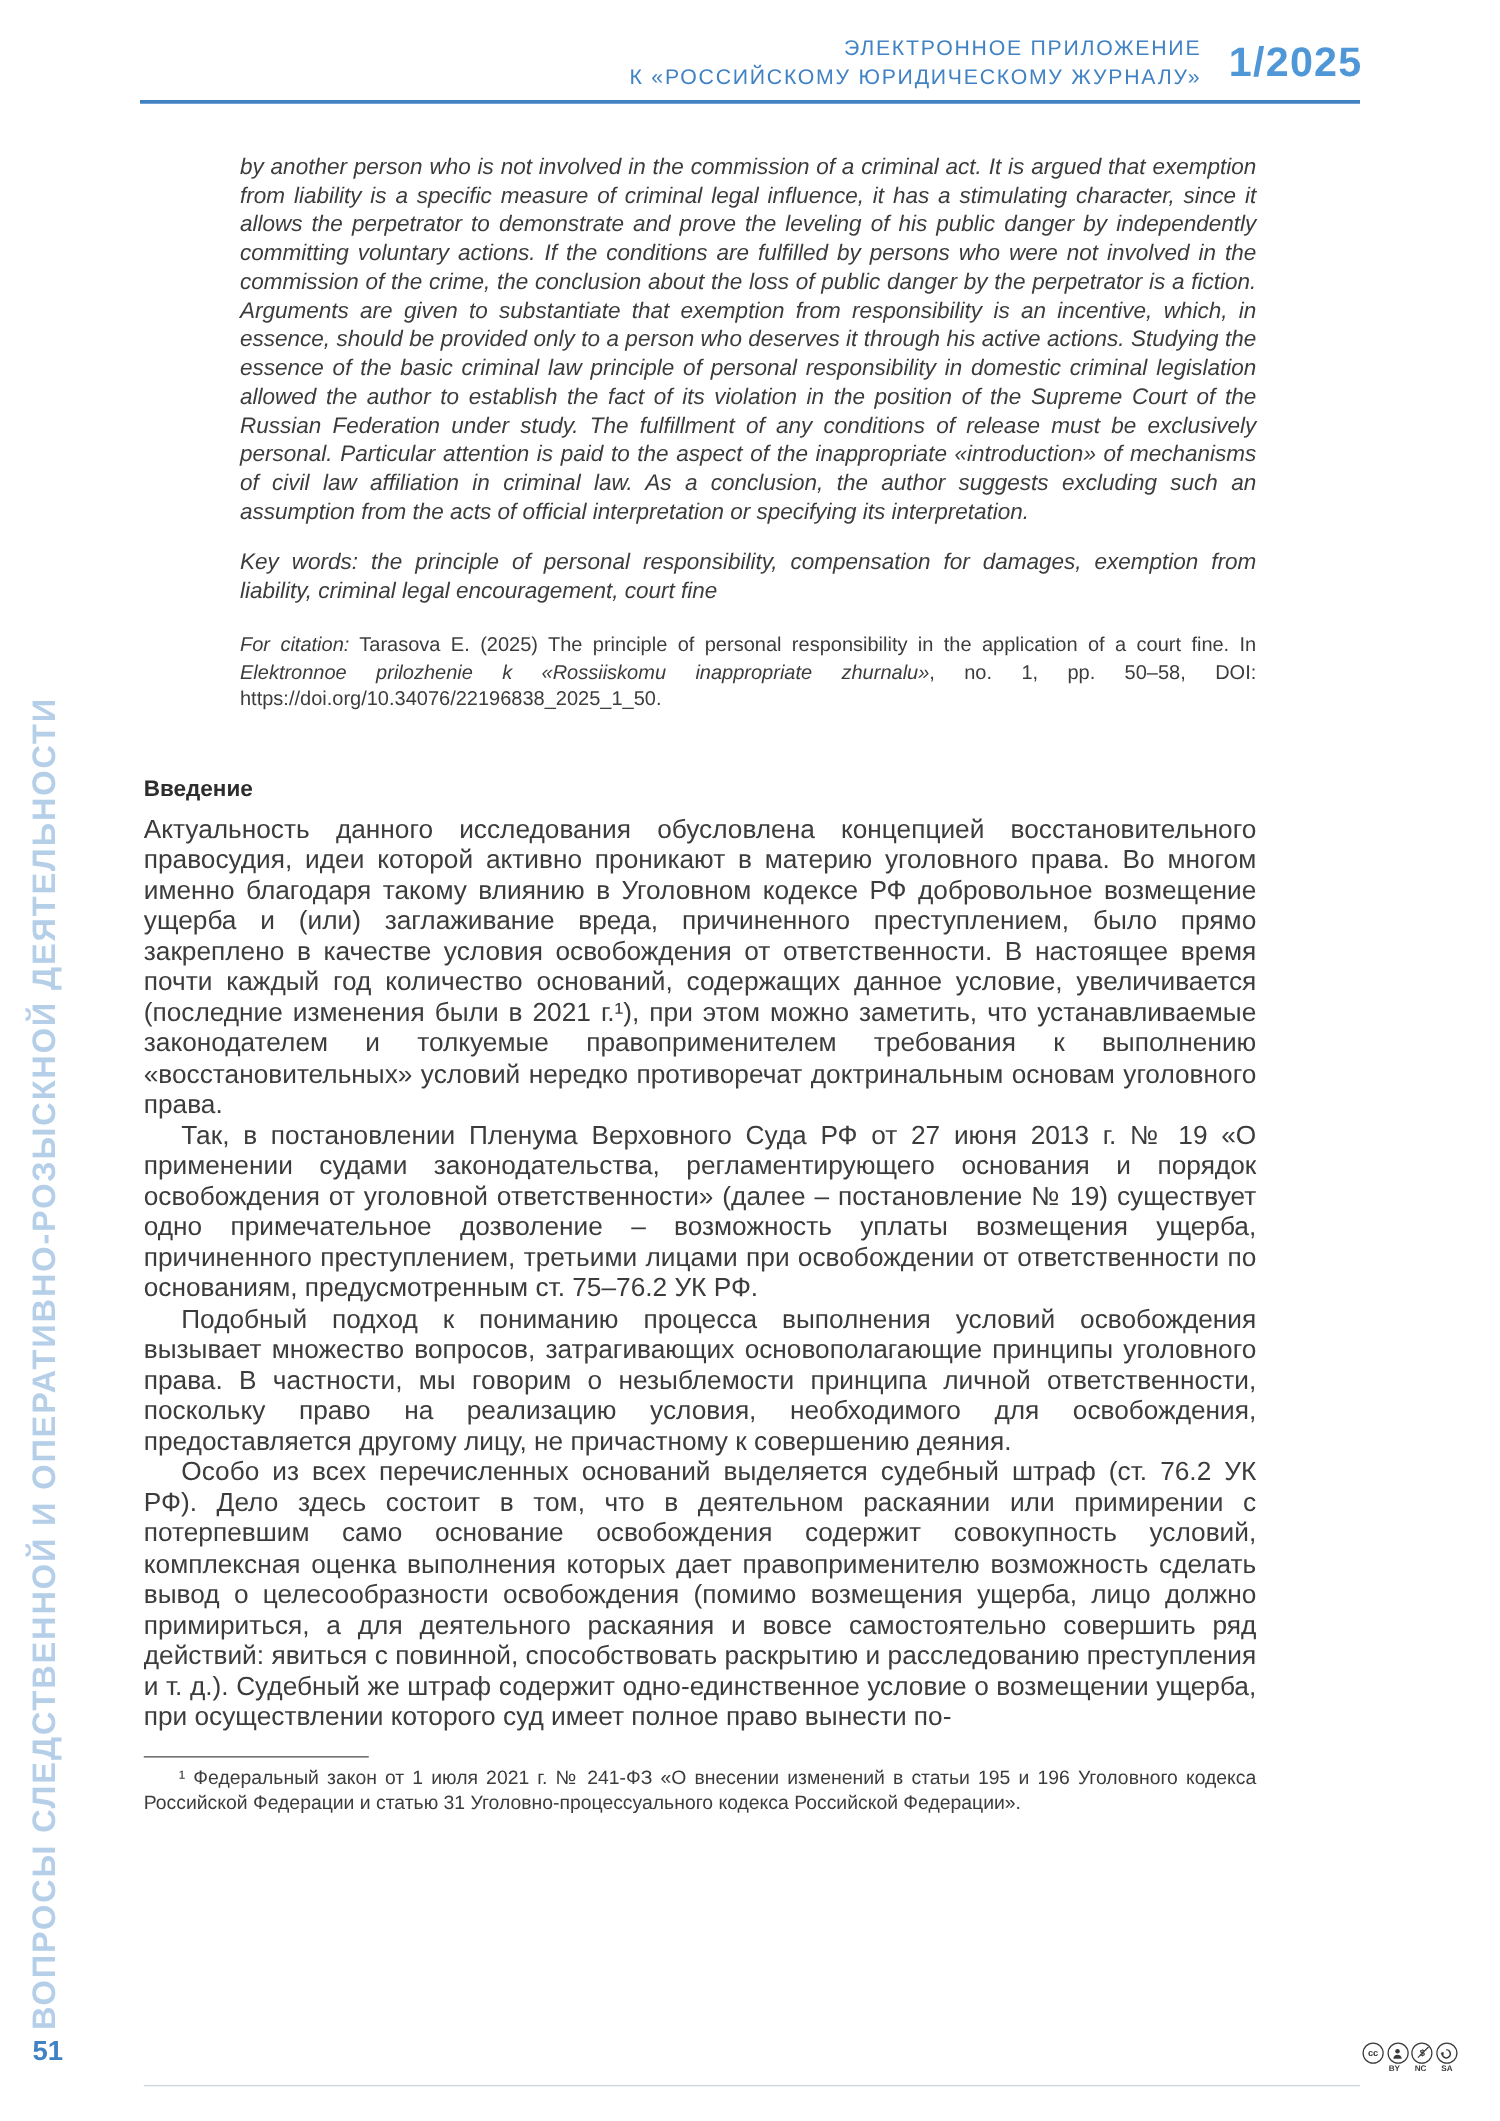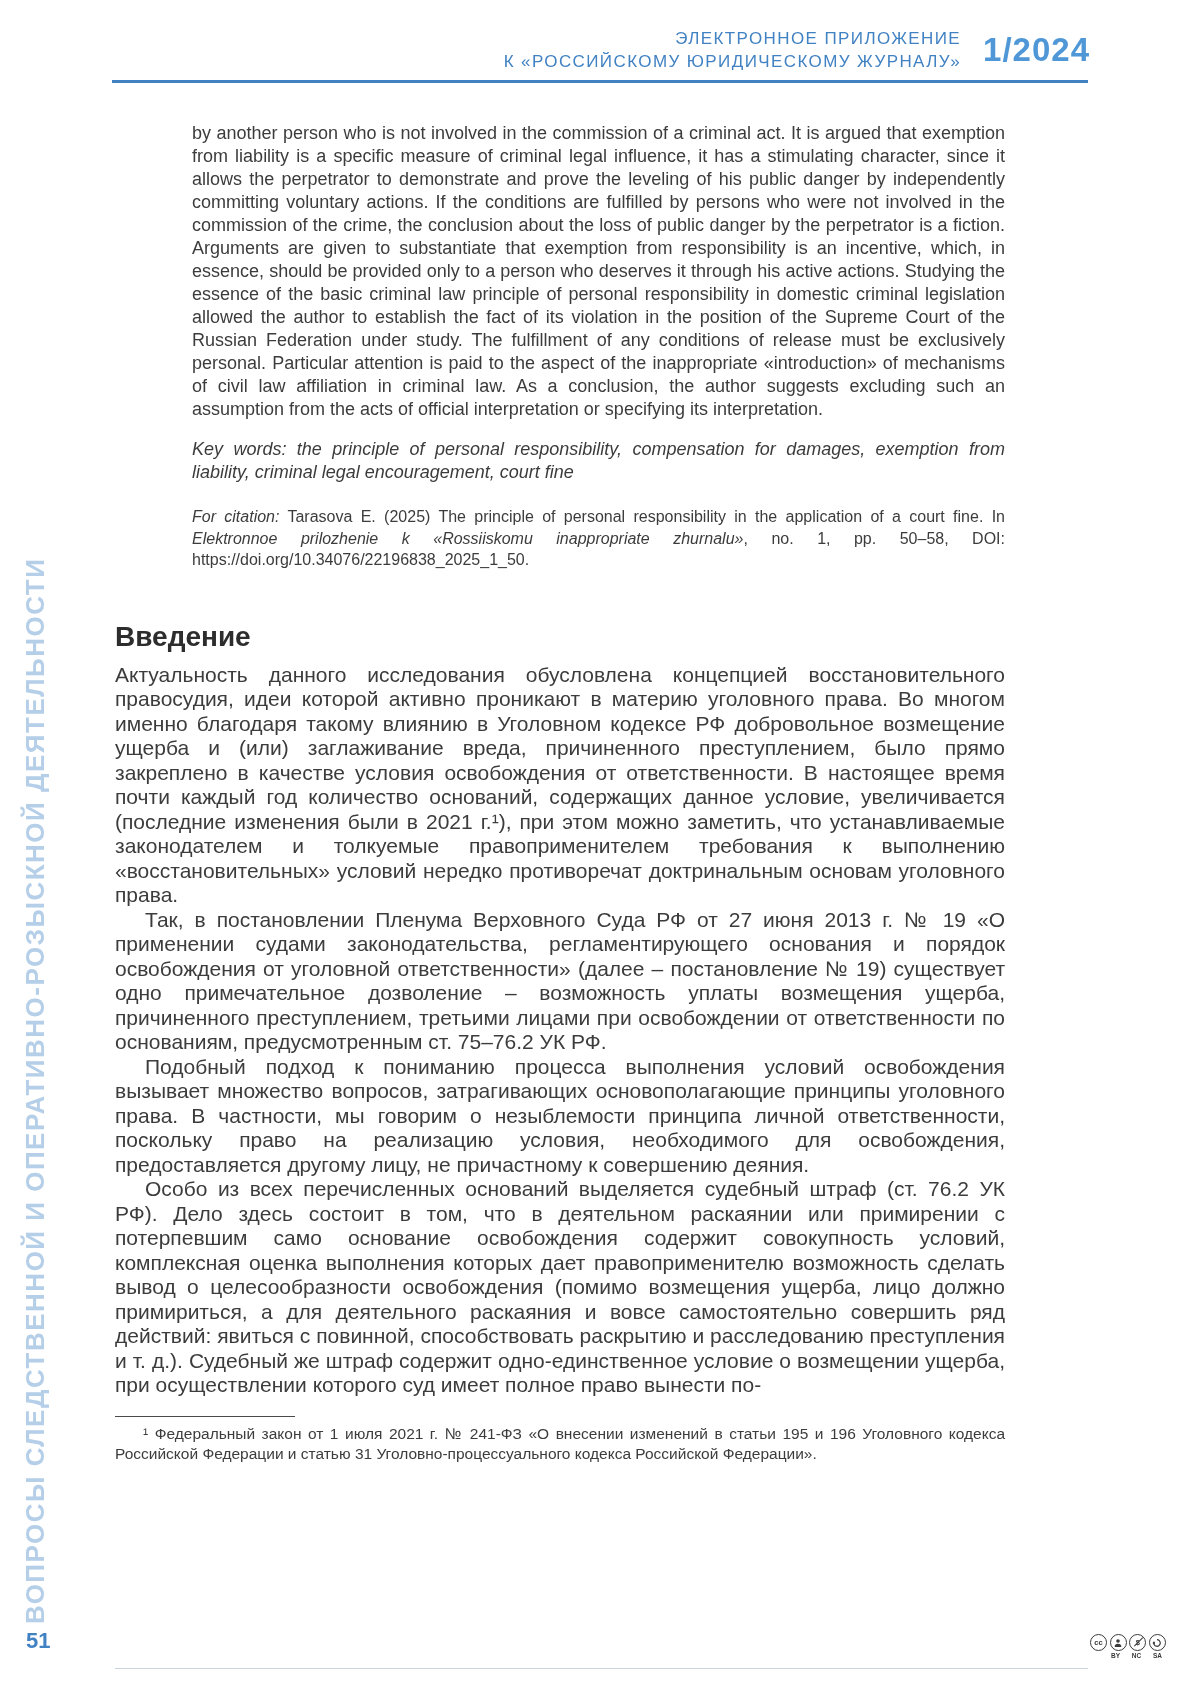--- a/index.html
+++ b/index.html
@@ -27,31 +27,31 @@
     position:absolute; left:20px; top:1624px;
     transform-origin:0 0; transform:rotate(-90deg);
     white-space:nowrap; font-weight:bold; font-size:26px; letter-spacing:1.5px;
     color:var(--sidebar-blue,#b5cfe9); text-transform:uppercase;
   }
 
   
   .content { position:absolute; left:115px; top:122px; width:890px; }
 
   .abstract {
-    margin-left:77px; font-size:18px; line-height:23px;
+    margin-left:77px; font-style:italic; font-size:18px; line-height:23px;
     text-align:justify; color:var(--text-dark,#3c3c3c);
   }
   .keywords {
     margin-left:77px; margin-top:17px; font-style:italic; font-size:18px; line-height:23px;
     text-align:justify;
   }
   .citation { margin-left:77px; margin-top:22px; font-size:16px; line-height:21.5px; text-align:justify; }
   .italic { font-style:italic; }
 
-  .section-title { margin-top:50px; font-size:28px; font-weight:bold; color:#2d2d2d; }
+  .section-title { margin-top:50px; font-size:18px; font-weight:bold; color:#2d2d2d; }
 
   .article p { font-size:21px; line-height:24.5px; text-align:justify; }
   .article p.first { margin-top:10px; }
   .article p.indent { text-indent:30px; }
 
   .footnote-rule { margin-top:18px; width:180px; border-top:1.5px solid #4a4a4a; }
   .footnote { margin-top:7px; font-size:15.5px; line-height:20px; text-align:justify; text-indent:28px; }
 
   
   .page-number { position:absolute; left:26px; top:1628px; color:var(--accent-blue,#4182c3); font-size:22px; font-weight:bold; }
@@ -78,21 +78,21 @@
 </head>
 <body>
 
 <div class="page">
 
   <div class="header-block">
     <div class="header-titles">
       <div>ЭЛЕКТРОННОЕ ПРИЛОЖЕНИЕ</div>
       <div>К «РОССИЙСКОМУ ЮРИДИЧЕСКОМУ ЖУРНАЛУ»</div>
     </div>
-    <div class="header-issue">1/2024</div>
+    <div class="header-issue">1/2025</div>
   </div>
   <div class="header-rule"></div>
 
   <div class="vertical-label">ВОПРОСЫ СЛЕДСТВЕННОЙ И ОПЕРАТИВНО-РОЗЫСКНОЙ ДЕЯТЕЛЬНОСТИ</div>
 
   <div class="content">
     <p class="abstract">by another person who is not involved in the commission of a criminal act. It is argued that exemption from liability is a specific measure of criminal legal influence, it has a stimulating character, since it allows the perpetrator to demonstrate and prove the leveling of his public danger by independently committing voluntary actions. If the conditions are fulfilled by persons who were not involved in the commission of the crime, the conclusion about the loss of public danger by the perpetrator is a fiction. Arguments are given to substantiate that exemption from responsibility is an incentive, which, in essence, should be provided only to a person who deserves it through his active actions. Studying the essence of the basic criminal law principle of personal responsibility in domestic criminal legislation allowed the author to establish the fact of its violation in the position of the Supreme Court of the Russian Federation under study. The fulfillment of any conditions of release must be exclusively personal. Particular attention is paid to the aspect of the inappropriate «introduction» of mechanisms of civil law affiliation in criminal law. As a conclusion, the author suggests excluding such an assumption from the acts of official interpretation or specifying its interpretation.</p>
 
     <p class="keywords">Key words: the principle of personal responsibility, compensation for damages, exemption from liability, criminal legal encouragement, court fine</p>
 

